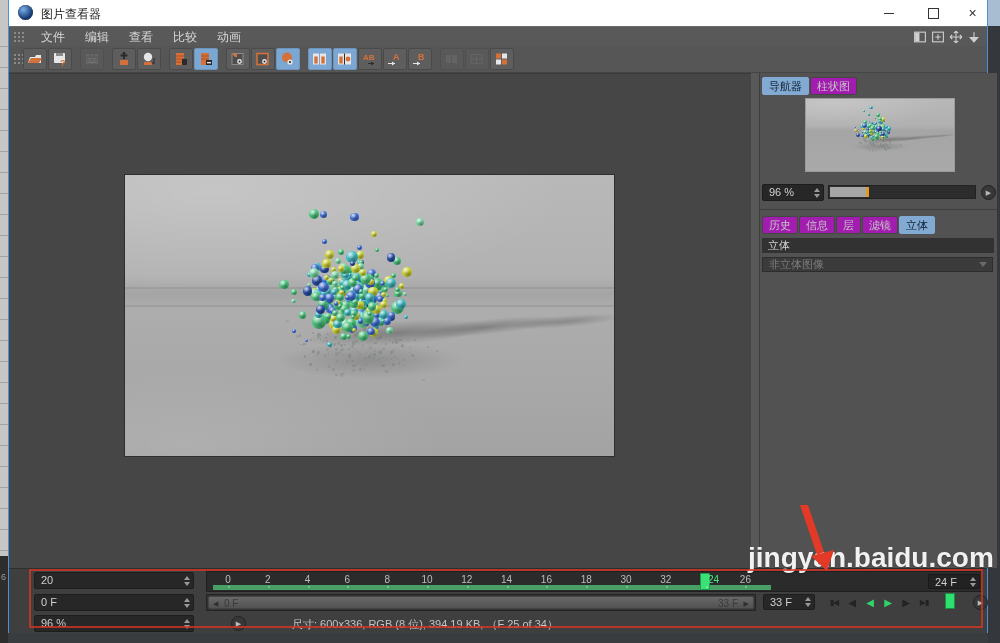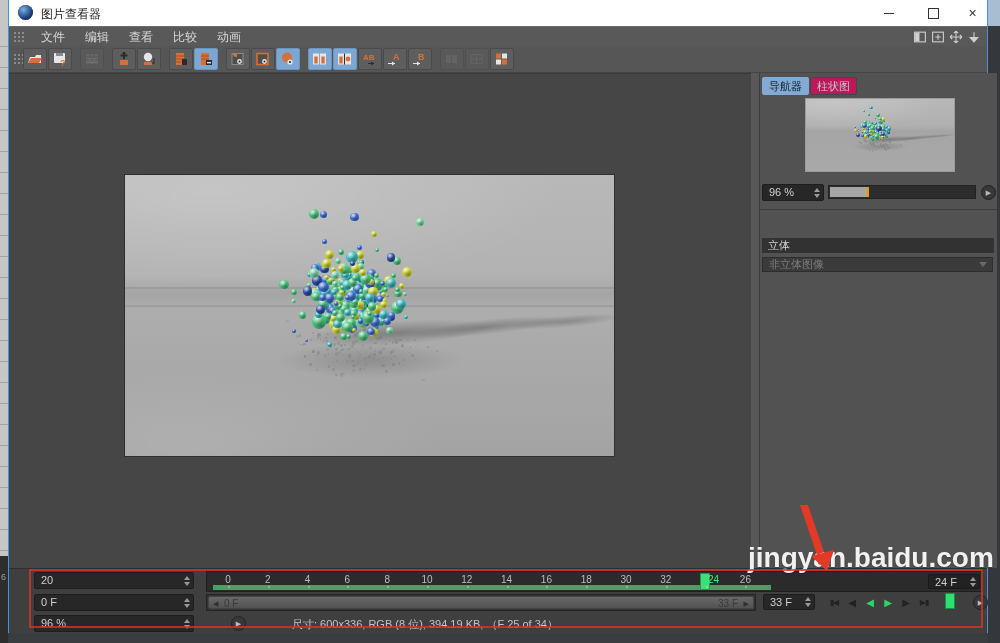--- a/index.html
+++ b/index.html
@@ -44,21 +44,21 @@
   
   #viewport{position:absolute;left:0;top:73px;width:742px;height:495px;background:#464646;border-top:1px solid #3a3a3a;box-sizing:border-box;}
   #render{position:absolute;left:116px;top:101px;width:489px;height:281px;overflow:hidden;outline:1px solid #2f2f2f;
     background:
       radial-gradient(120% 60% at 18% 6%,rgba(255,255,255,.20),rgba(255,255,255,0) 60%),
       radial-gradient(90% 45% at 12% 96%,rgba(255,255,255,.12),rgba(255,255,255,0) 60%),
       linear-gradient(180deg,#b8b8b8 0%,#b2b2b2 36%,#a5a5a5 42%,#adadad 48%,#a3a3a3 100%);}
   .seam{position:absolute;left:0;width:100%;height:2px;background:rgba(0,0,0,.07);}
   #splitter{position:absolute;left:742px;top:73px;width:8px;height:495px;background:#585858;}
   #panel{position:absolute;left:750px;top:73px;width:238px;height:495px;background:#525252;border-left:1px solid #3d3d3d;box-sizing:border-box;}
-  .tab{display:inline-block;height:16px;line-height:16px;padding:0 6px;font-size:11px;background:#be185d;
+  .tab{display:inline-block;height:16px;line-height:16px;padding:0 6px;font-size:11px;background:#a21caf;
     border:1px solid #454545;color:#c6c6c6;margin-right:1px;border-radius:2px;}
   .tab.active{background:#83aad2;border-color:#83aad2;color:#102236;}
   #nav-tabs{position:absolute;left:2px;top:3px;}
   #thumb{position:absolute;left:45px;top:25px;width:148px;height:72px;border:1px solid #9b9b9b;overflow:hidden;
     background:
       radial-gradient(120% 60% at 18% 6%,rgba(255,255,255,.20),rgba(255,255,255,0) 60%),
       linear-gradient(180deg,#b8b8b8 0%,#b0b0b0 38%,#a5a5a5 44%,#a9a9a9 100%);}
   .fld{position:absolute;background:#272727;border:1px solid #1d1d1d;border-radius:2px;color:#cfcfcf;
     font-size:11px;line-height:15px;padding-left:6px;box-sizing:border-box;}
   .stp{position:absolute;right:3px;top:50%;transform:translateY(-50%);display:flex;flex-direction:column;gap:2px;}
@@ -913,20 +913,21 @@
             <b class="u"></b>
             <b class="d"></b>
           </span>
       </div>
       <div id="zoom-slider">
         <div id="zoom-fill"></div>
         <div id="zoom-mark"></div>
       </div>
       <div class="rbtn" id="nav-rbtn">▶</div>
       <div id="panel-divider"></div>
+      <div id="insp-tabs"><span class="tab">历史</span><span class="tab">信息</span><span class="tab">层</span><span class="tab">滤镜</span><span class="tab active">立体</span></div>
       <div id="sec-header">立体</div>
       <div id="stereo-dd">
         <span>非立体图像</span>
         <span class="caret"></span>
       </div>
     </div>
 
     <div id="timeline">
       <div class="fld" id="fps-fld">
         <span>20</span>

